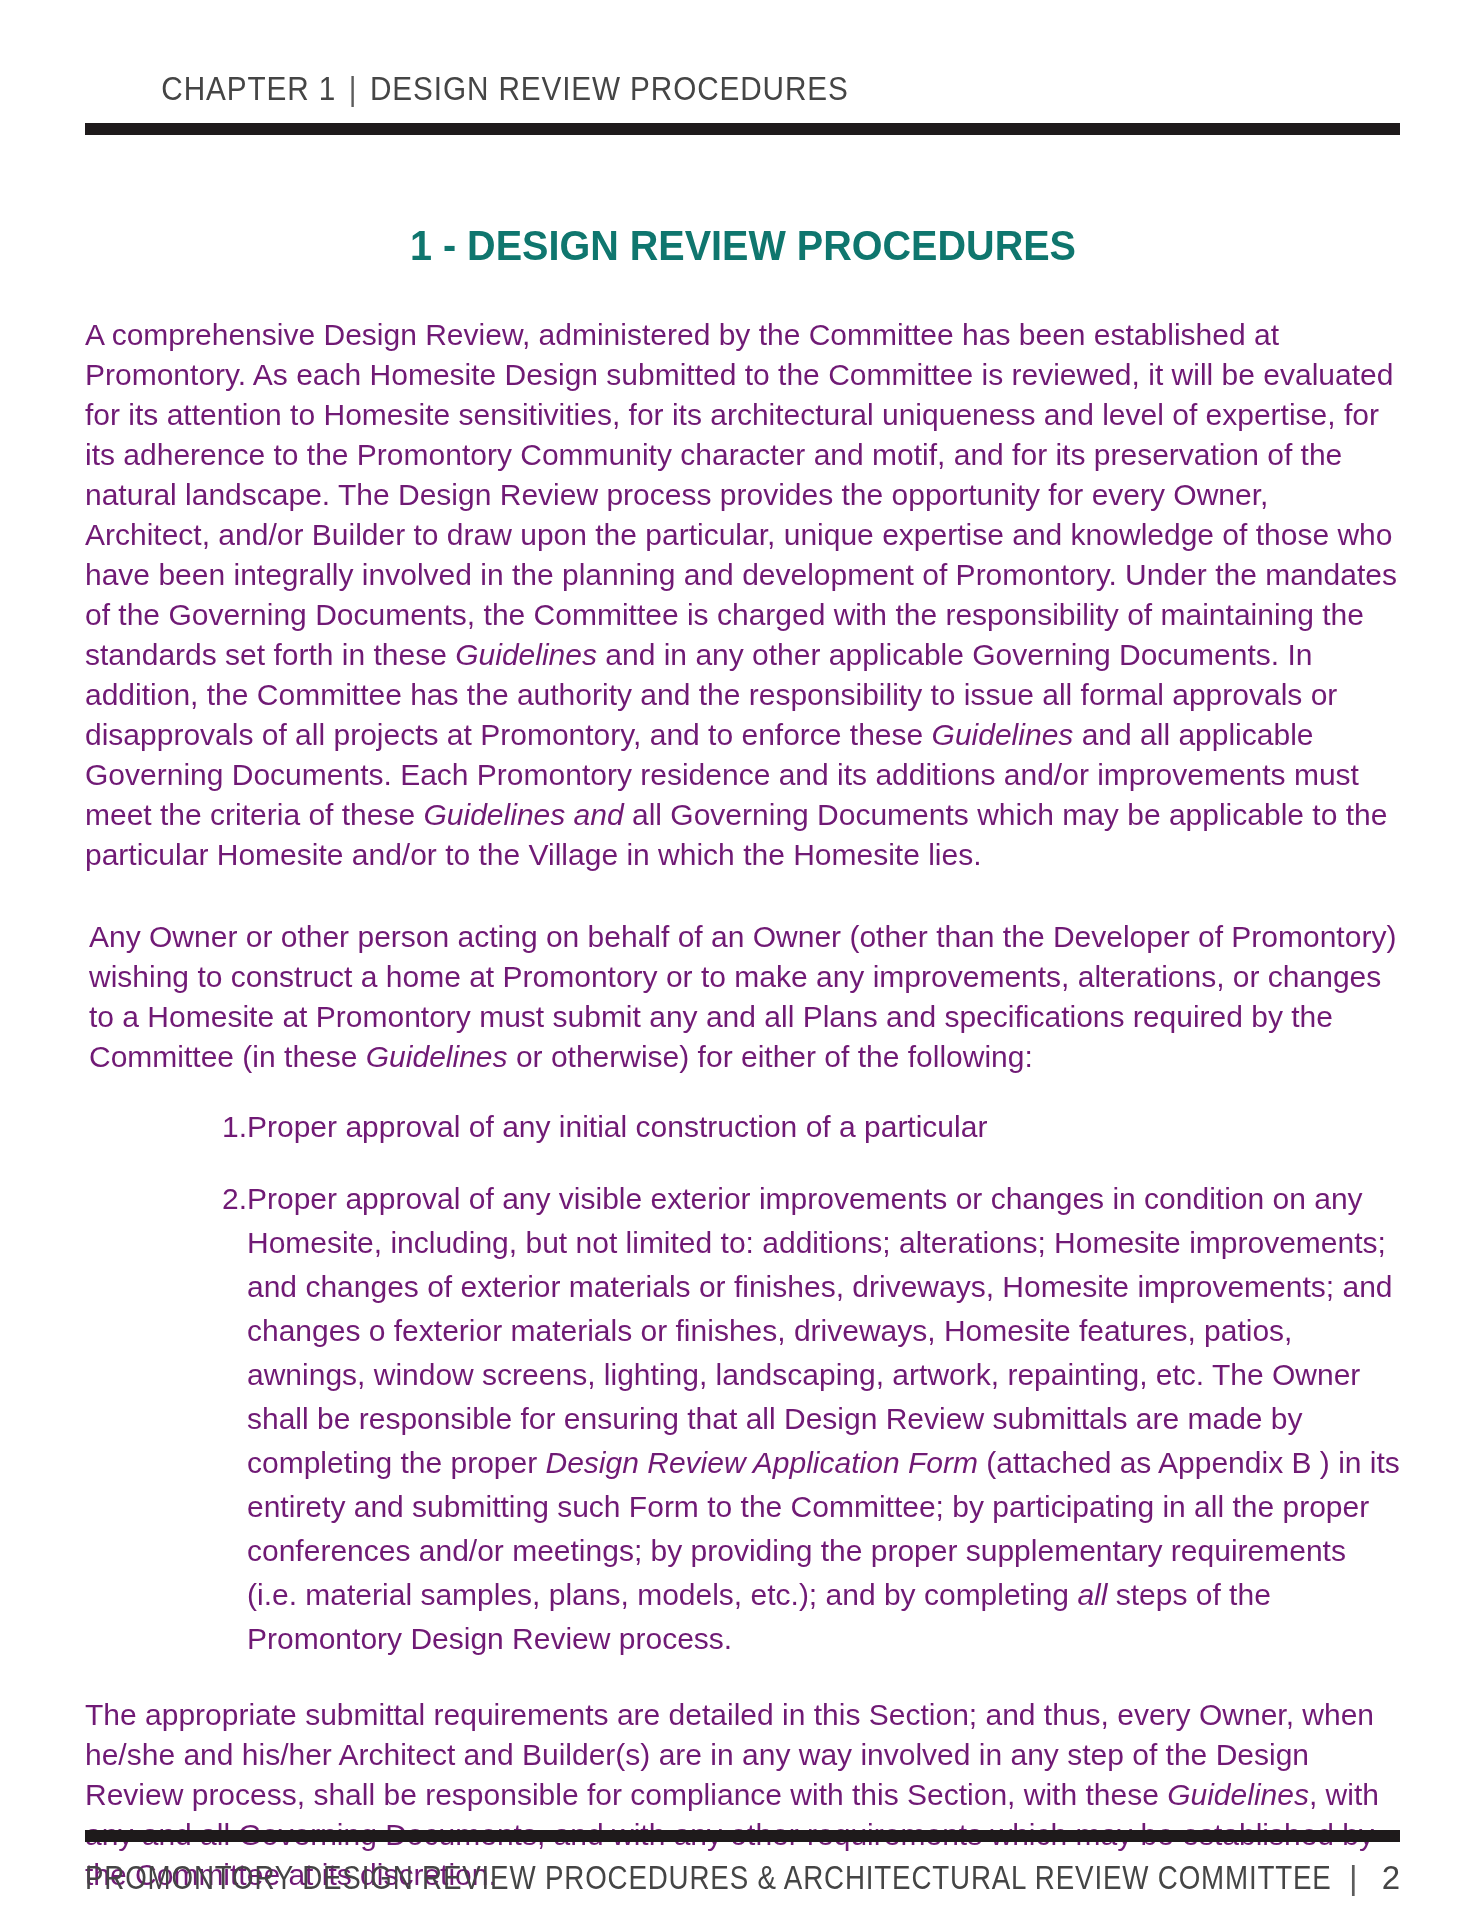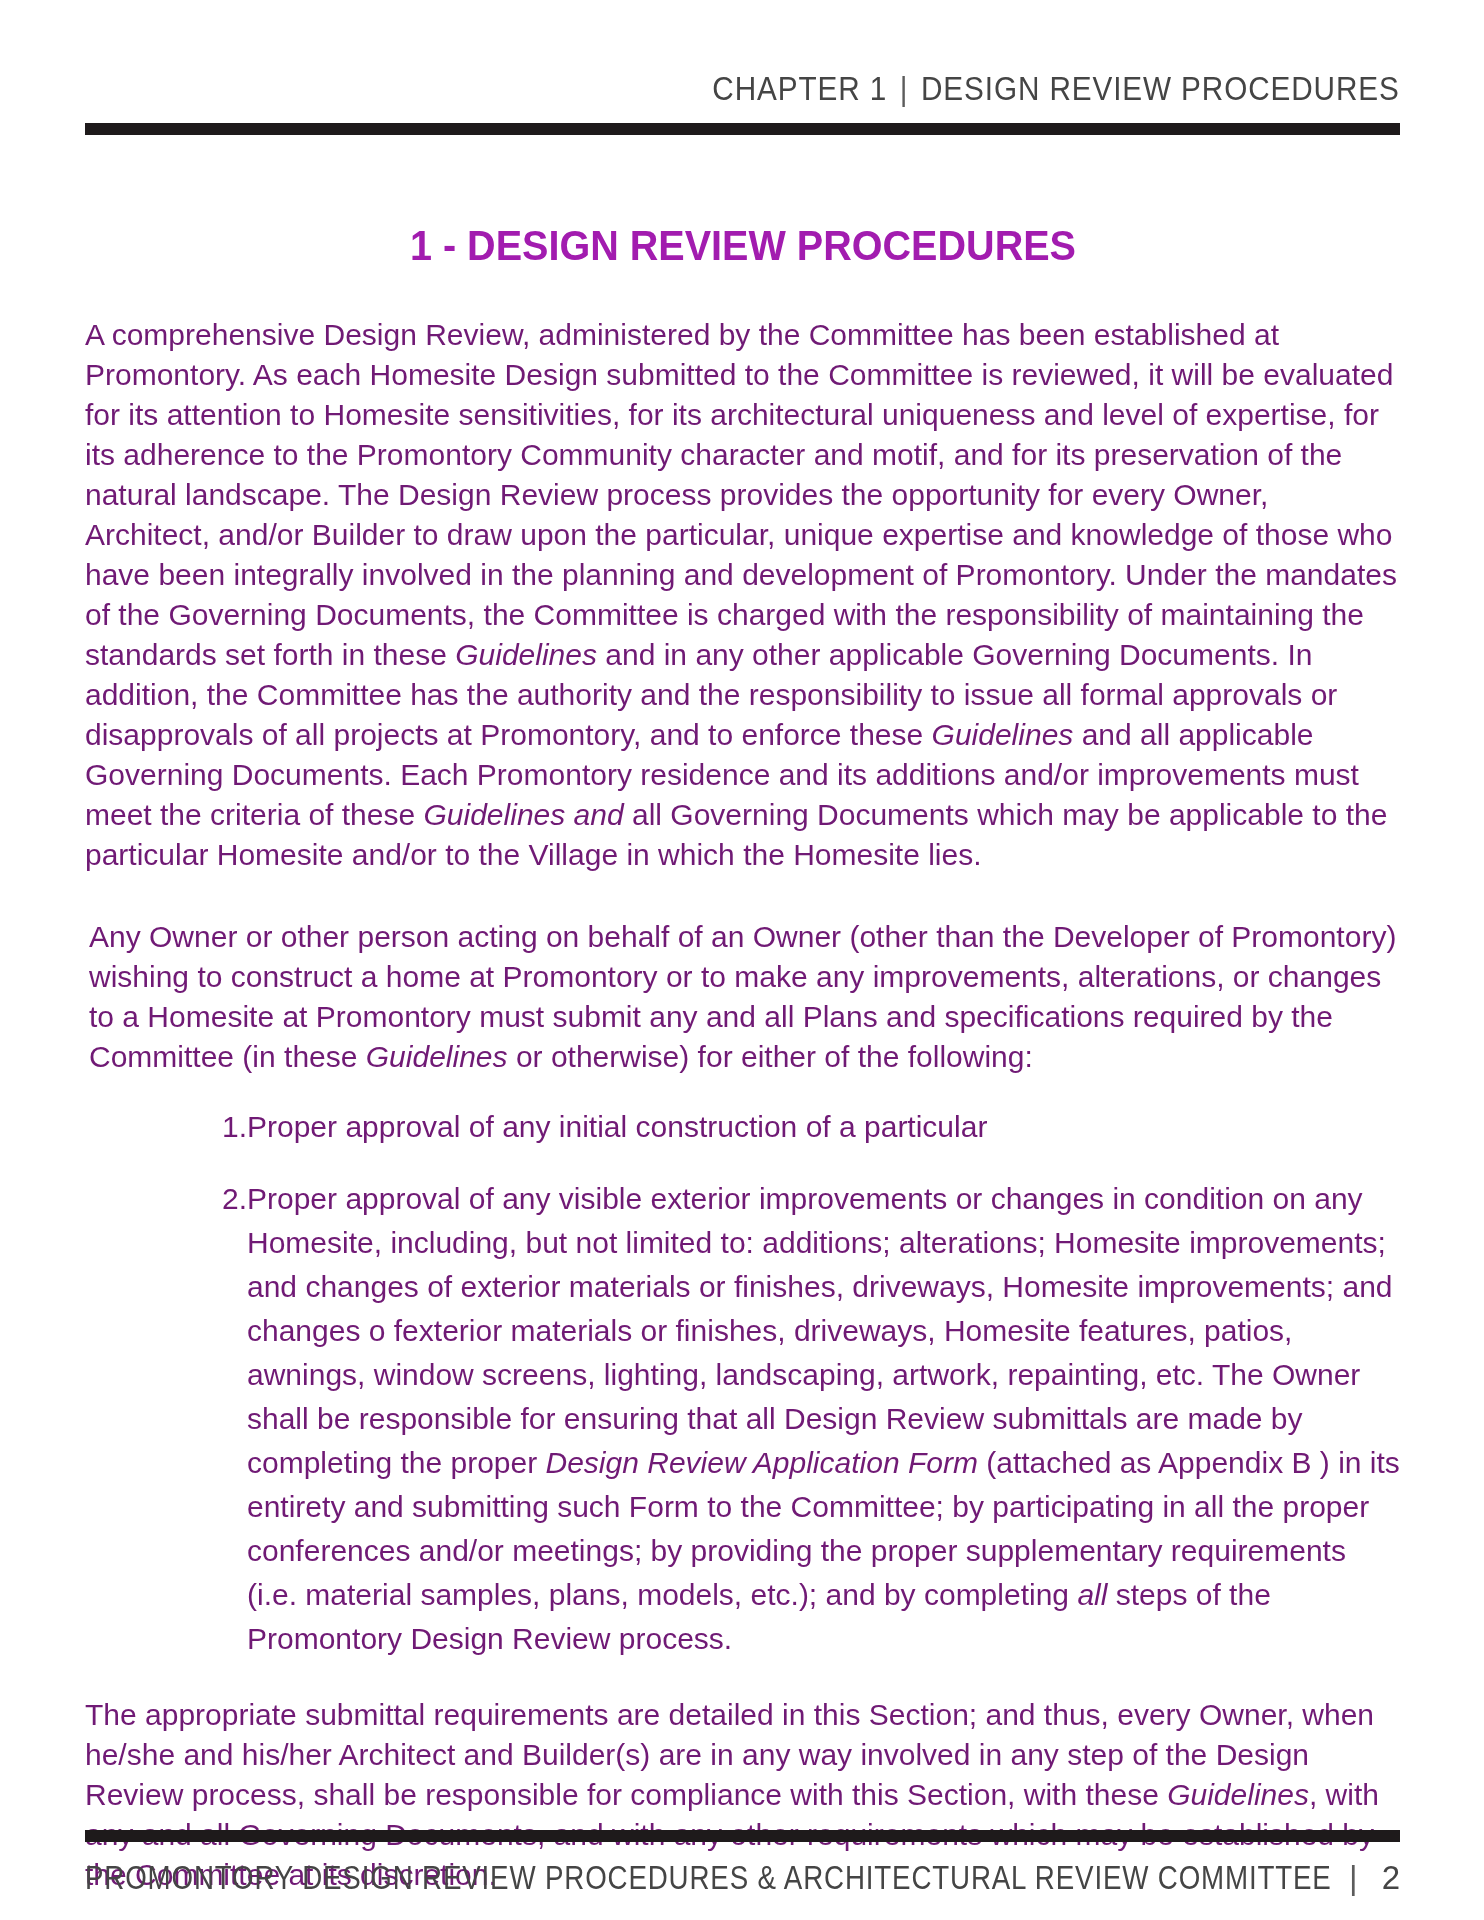--- a/index.html
+++ b/index.html
@@ -13,21 +13,21 @@
   }
   .content {
     position: absolute;
     left: 85px;
     width: 1315px;
     top: 0;
   }
   
   .header-line {
     padding-top: 70px;
-    text-align: right;
+    text-align: left;
     font-size: 33px;
     line-height: 38px;
     color: #454545;
     white-space: nowrap;
   }
   .header-scale {
     display: inline-block;
     transform: scaleX(0.9);
     transform-origin: 100% 50%;
     letter-spacing: 1px;
@@ -38,21 +38,21 @@
     background: #1e1a1b;
   }
   .header-rule { margin-top: 15px; }
   
   .title {
     margin: 86px 0 0 0;
     text-align: center;
     font-size: 43px;
     line-height: 48px;
     font-weight: bold;
-    color: #a21caf;
+    color: #0f766e;
   }
   .title-scale {
     display: inline-block;
     transform: scaleX(0.92);
     transform-origin: 50% 50%;
   }
   
   .body-text {
     color: #701a75;
     font-size: 30px;

